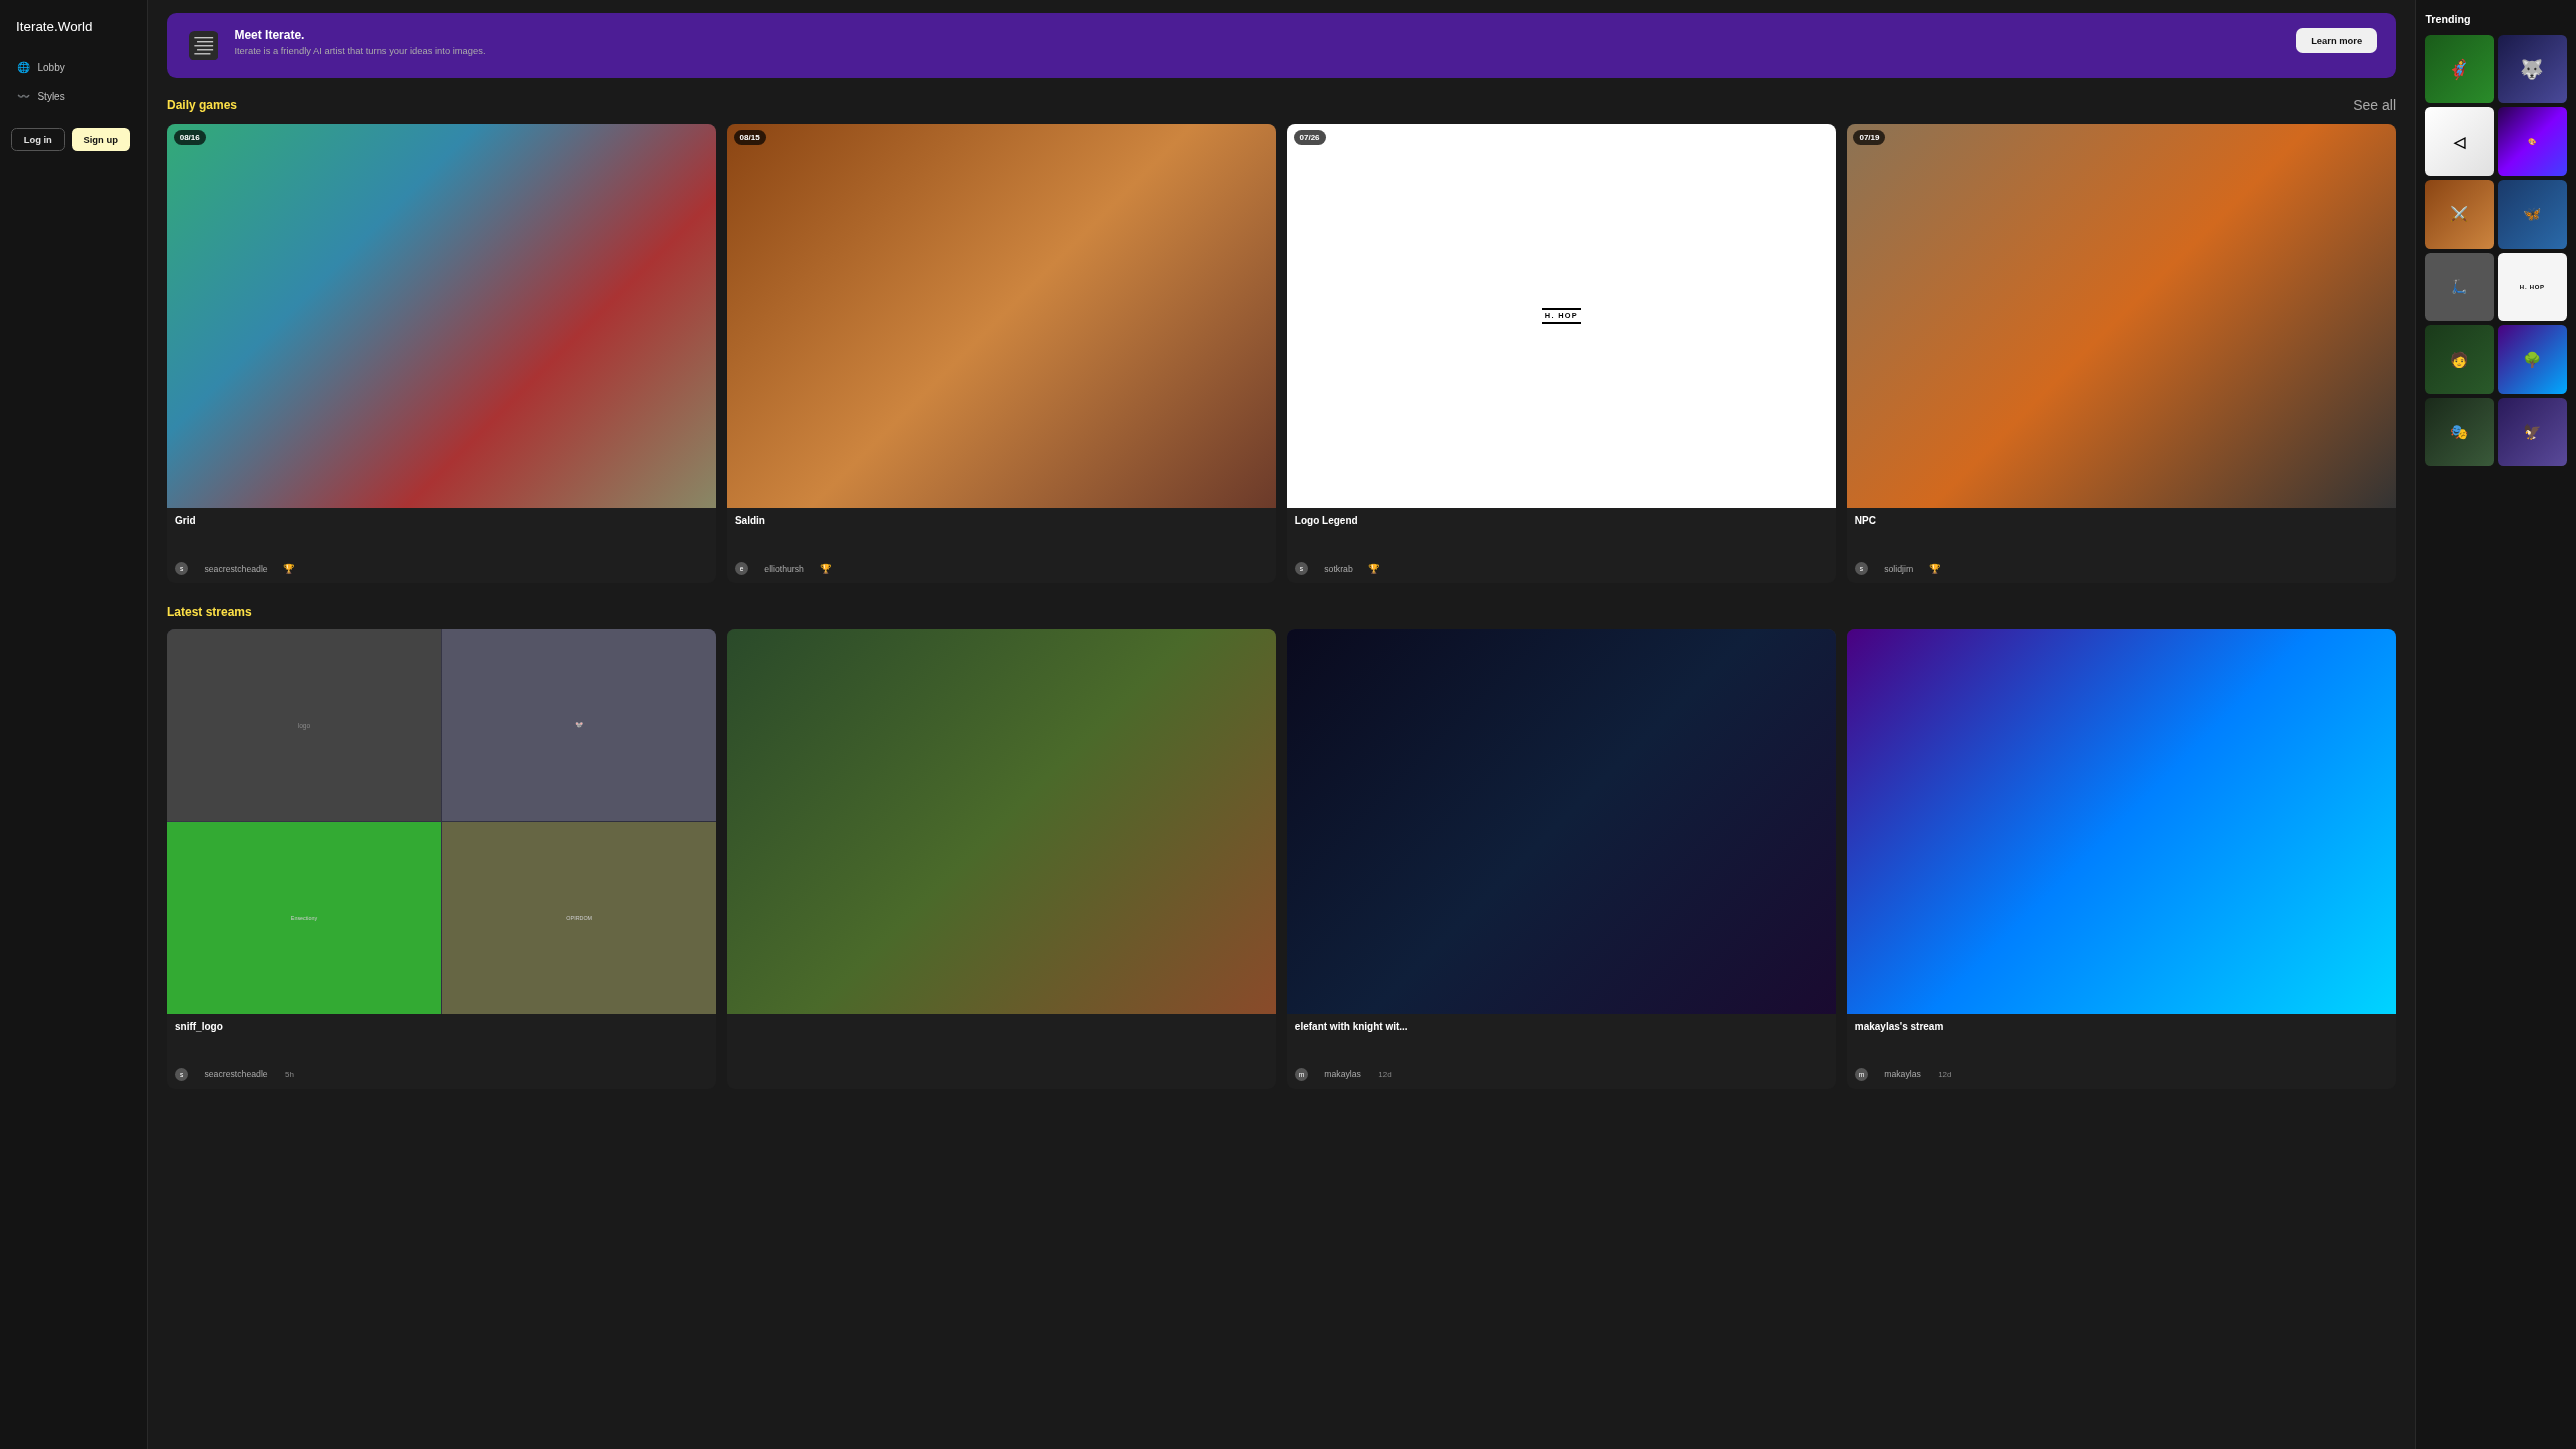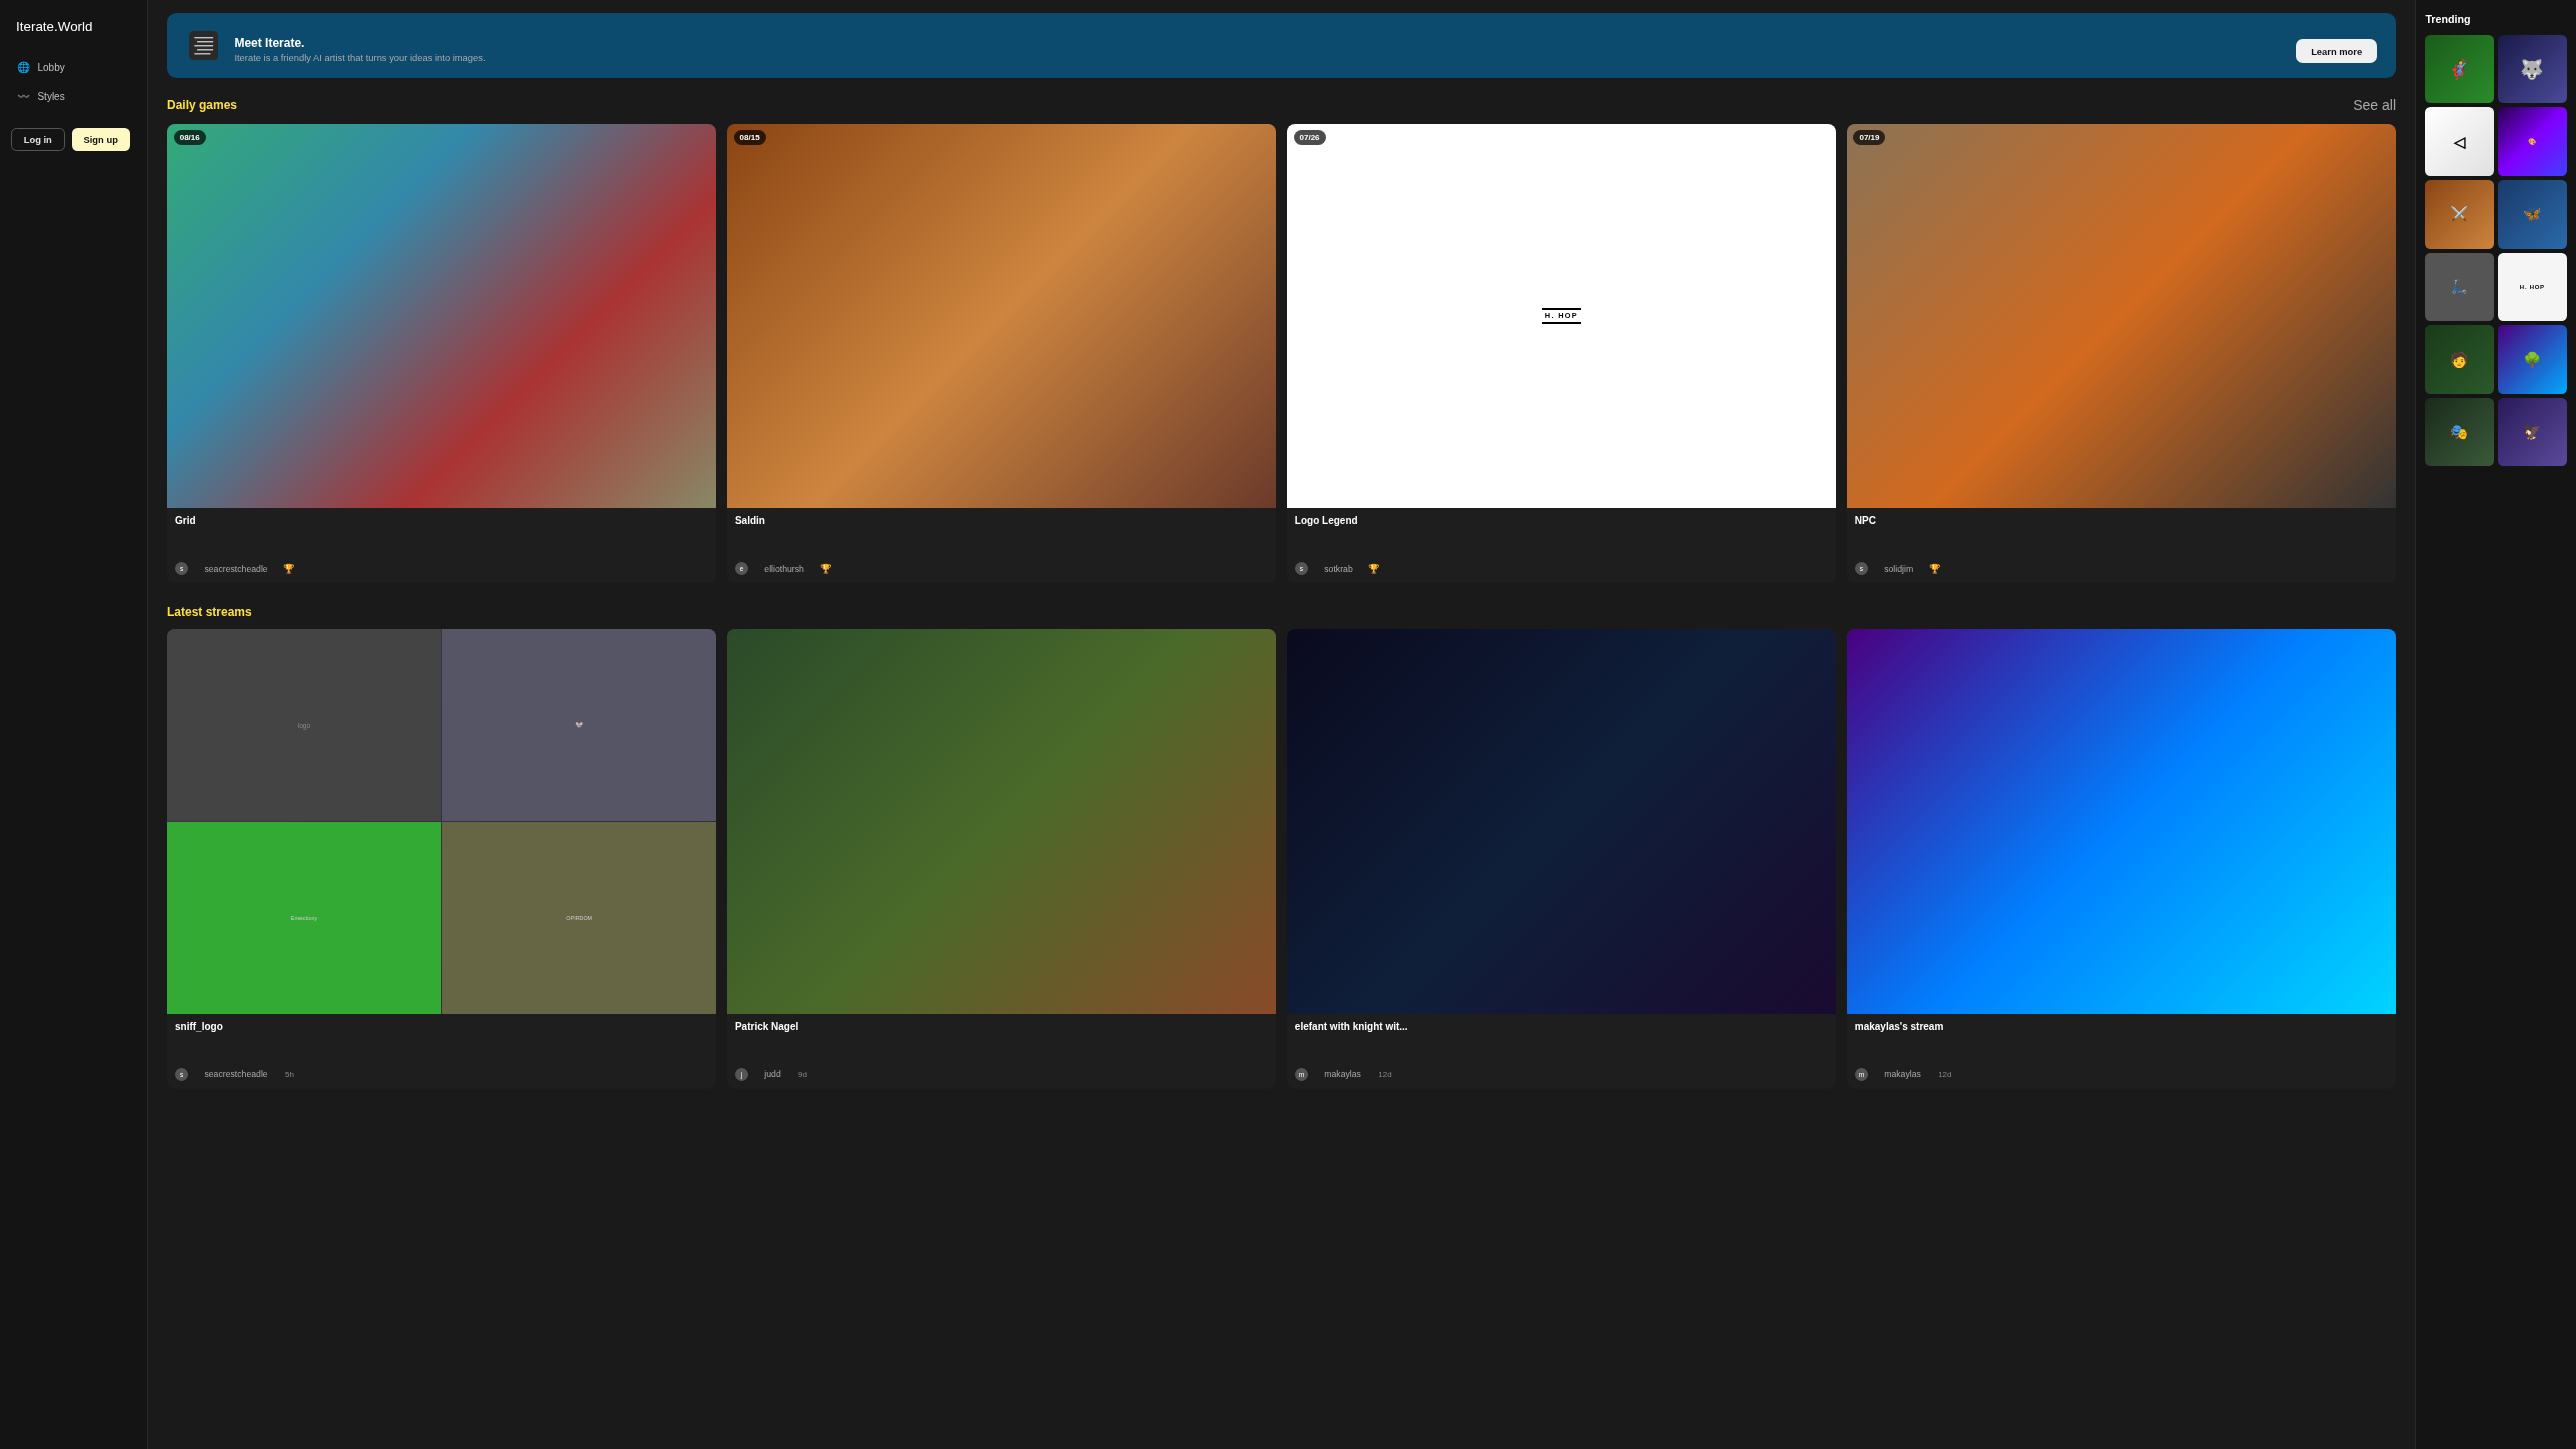--- a/index.html
+++ b/index.html
@@ -77,25 +77,25 @@
 
     
     #main {
       flex: 1;
       padding: 13.4px 19px;
       overflow-y: auto;
     }
 
     
     #banner {
-      background: #0c4a6e;
+      background: #4c1d95;
       border-radius: 9.4px;
       padding: 14.8px 19px;
       display: flex;
-      align-items: flex-end;
+      align-items: flex-start;
       gap: 13.4px;
       margin-bottom: 19px;
     }
     .banner-icon {
       width: 35px;
       height: 35px;
       display: flex;
       align-items: center;
       justify-content: center;
     }
@@ -425,28 +425,20 @@
             <span>seacrestcheadle</span>
             <span class="time-ago">5h</span>
           </div>
         </div>
       </div>
 
       <div class="card">
         <div class="card-image-wrap">
           <div style="position:absolute;top:0;left:0;width:100%;height:100%;background:linear-gradient(135deg,#2a4a2a,#4a6a2a,#8a4a2a);"></div>
         </div>
-        <div class="card-body">
-          <div class="card-title">Patrick Nagel</div>
-          <div class="card-meta">
-            <div class="avatar-small">j</div>
-            <span>judd</span>
-            <span class="time-ago">9d</span>
-          </div>
-        </div>
       </div>
 
       <div class="card">
         <div class="card-image-wrap">
           <div style="position:absolute;top:0;left:0;width:100%;height:100%;background:linear-gradient(135deg,#0a0a1e,#0f1f3a,#1a0a30);"></div>
         </div>
         <div class="card-body">
           <div class="card-title">elefant with knight wit...</div>
           <div class="card-meta">
             <div class="avatar-small">m</div>

